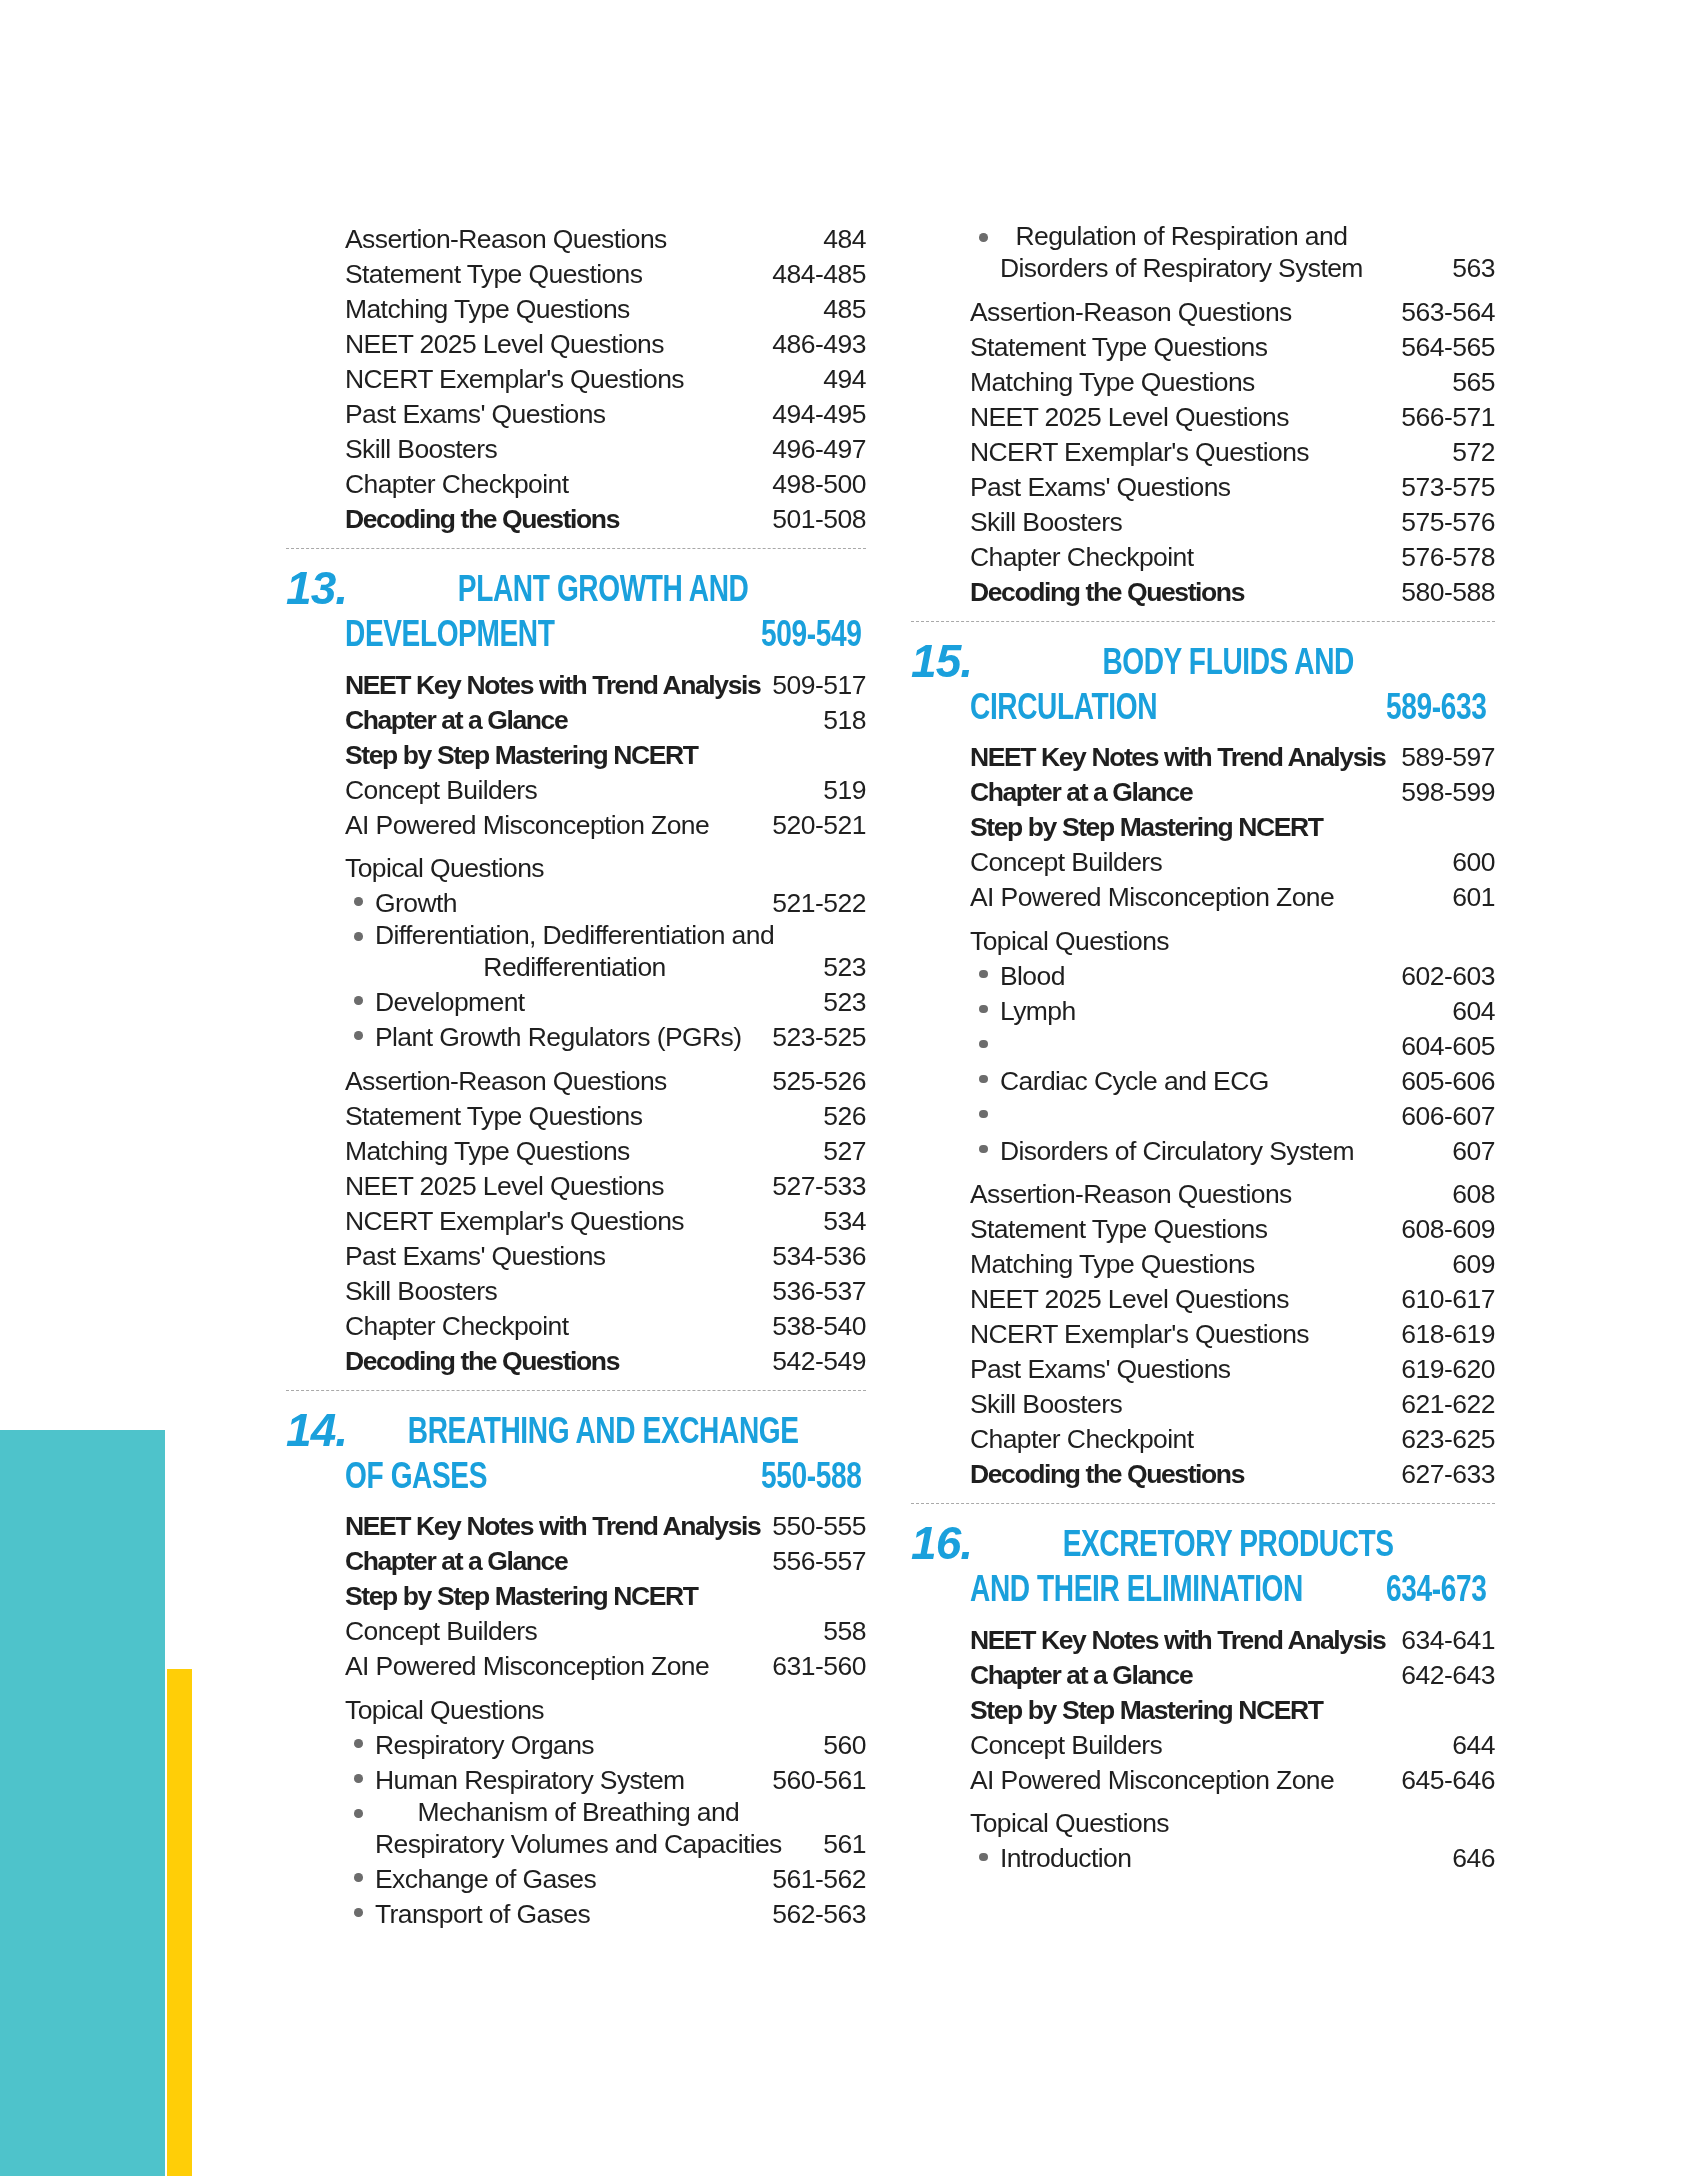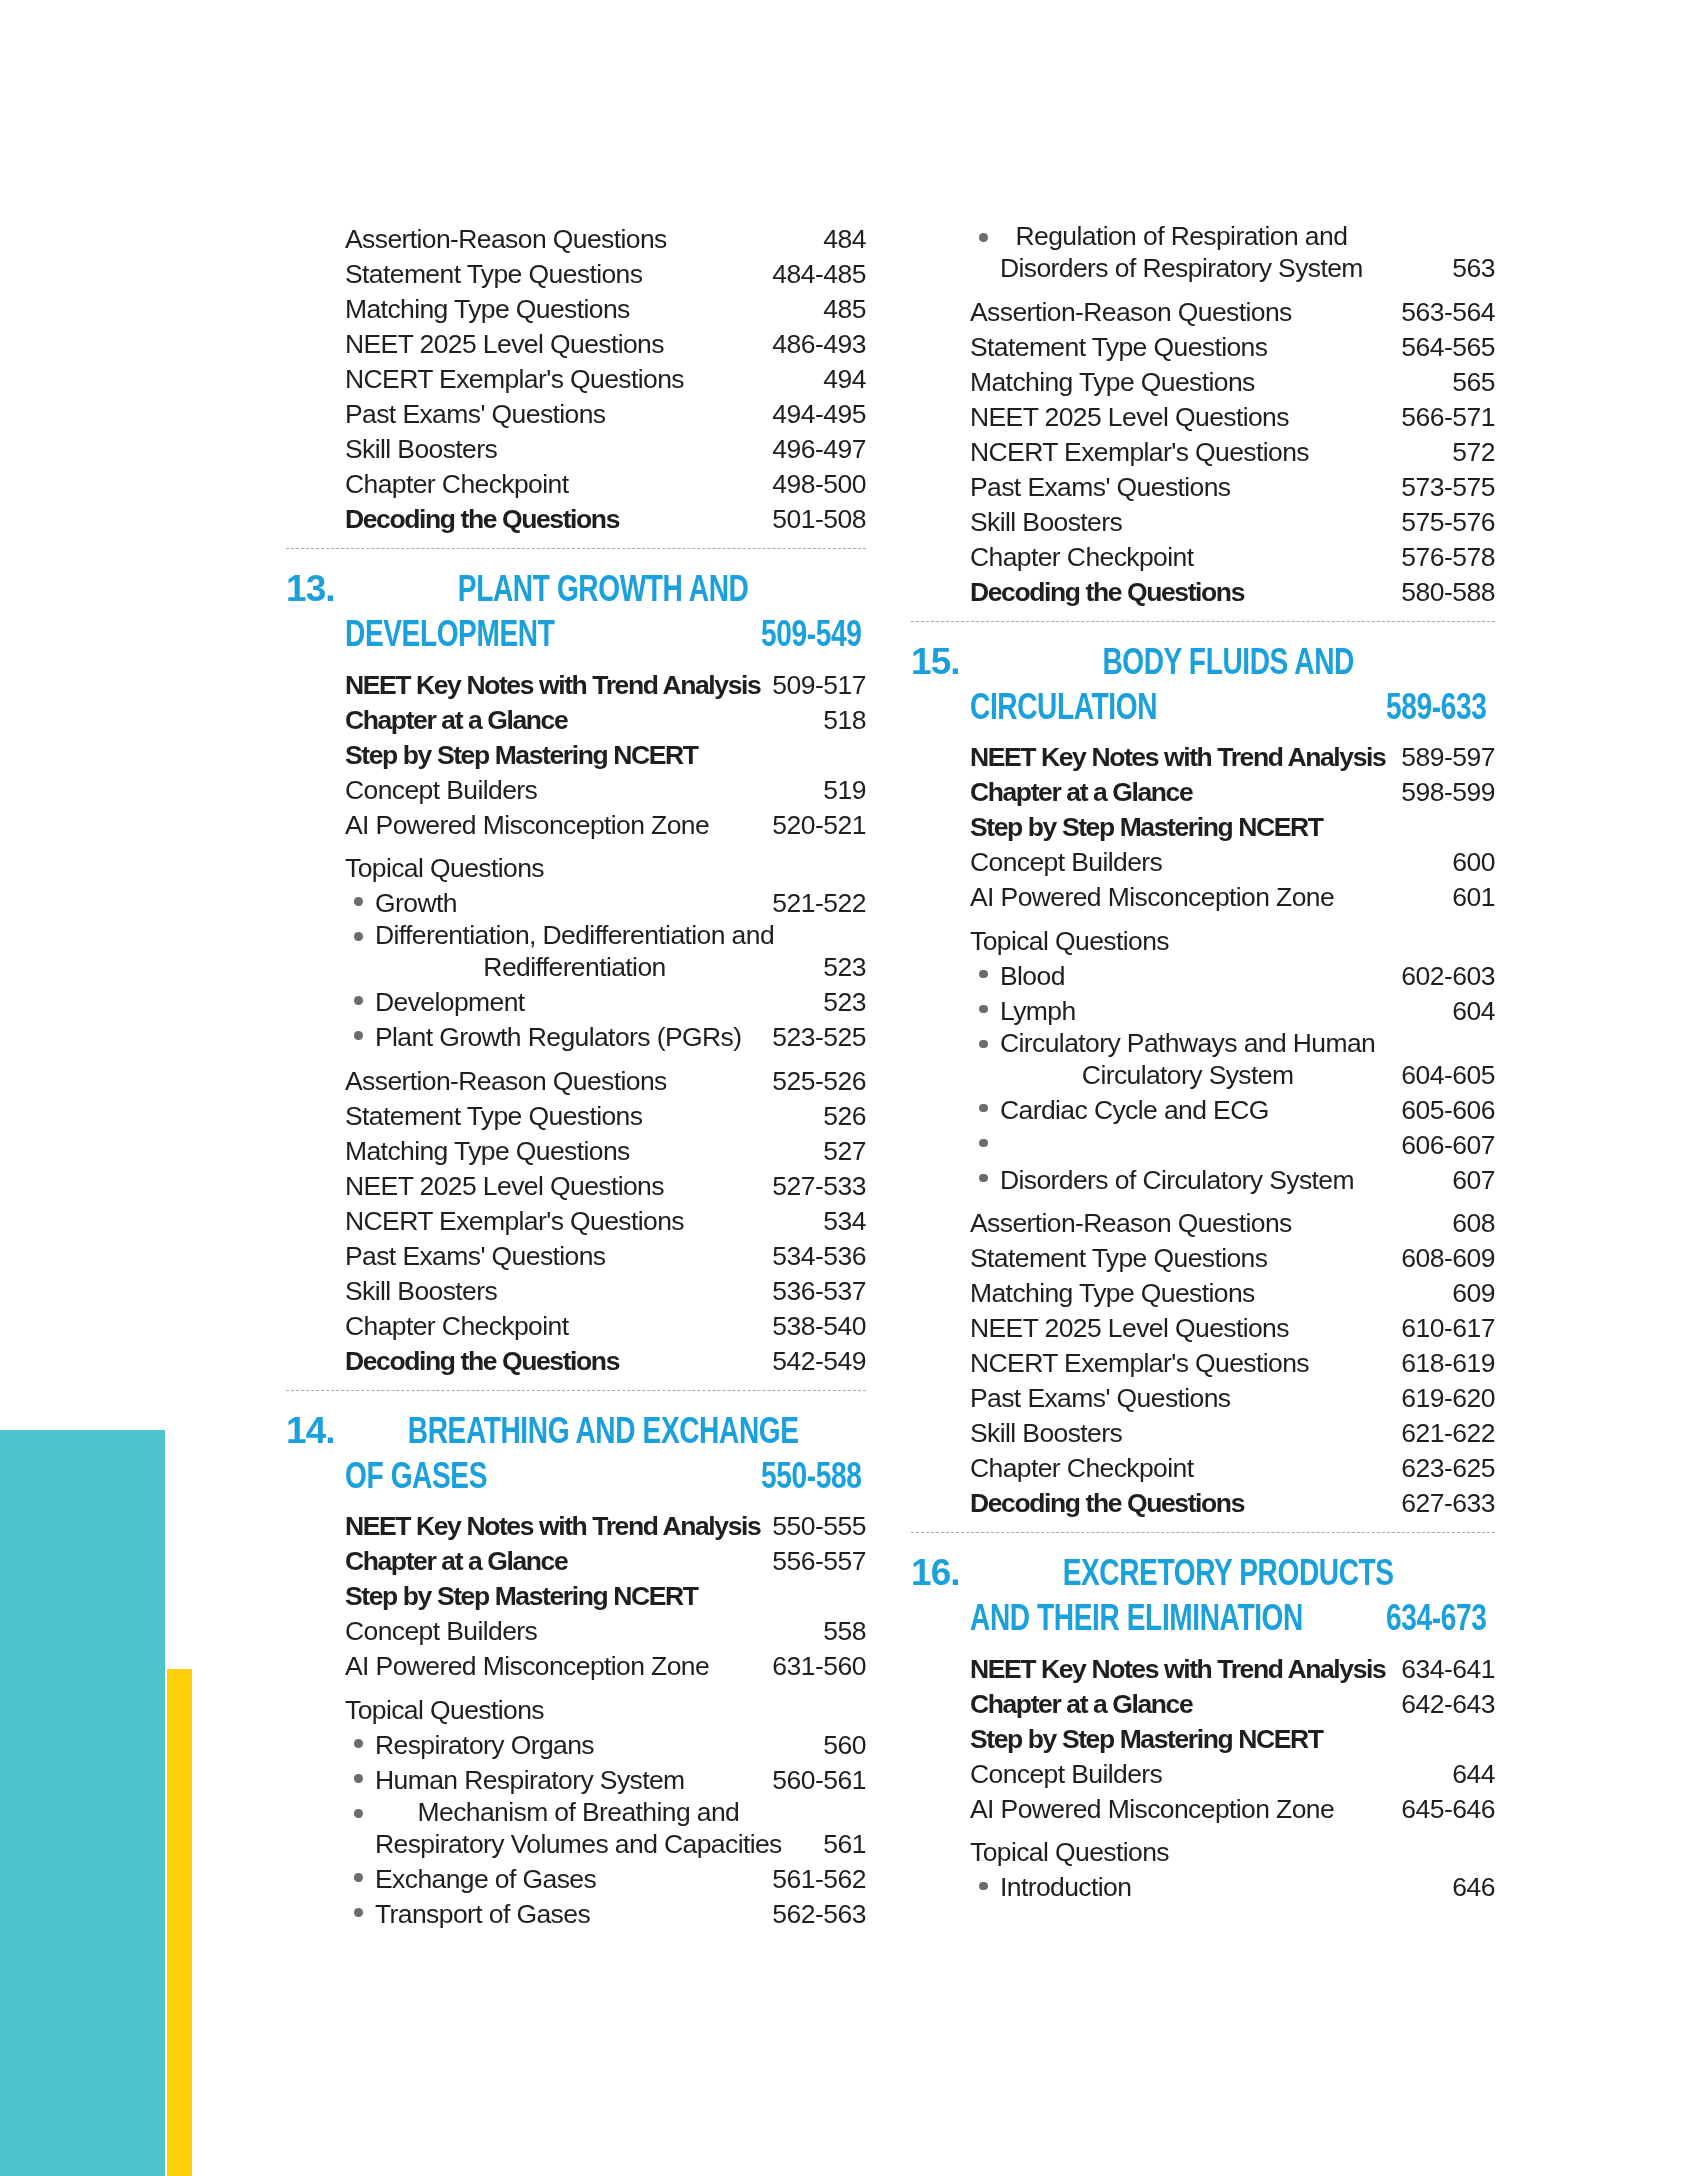--- a/index.html
+++ b/index.html
@@ -26,21 +26,21 @@
   .row .lbl{font-size:26.5px;line-height:32px;letter-spacing:-0.6px;white-space:pre-line;flex:0 1 auto;}
   .row.bold .lbl{font-weight:700;letter-spacing:-1.4px;}
   .row .pg{margin-left:auto;font-size:26.5px;line-height:32px;letter-spacing:-0.5px;white-space:nowrap;padding-left:7.6px;flex:0 0 auto;}
   .row.bullet{padding-left:89px;gap:13px;}
   .row.gap{margin-top:8.5px;}
   .dot{position:absolute;left:68px;top:13.2px;width:8.5px;height:8.5px;border-radius:50%;background:var(--bullet-gray);}
 
   .sep{border-top:1.9px dashed var(--separator-gray);margin:13.2px 0 17px 0;height:0;}
 
   .chapter{position:relative;padding-left:59px;margin-bottom:9.5px;color:var(--accent-blue);font-weight:700;}
-  .ch-num{position:absolute;left:0;top:0;font-size:37px;line-height:45px;letter-spacing:-0.9px;}
+  .ch-num{position:absolute;left:0;top:0;font-size:46px;line-height:45px;letter-spacing:-0.9px;font-style:italic;}
   .ch-inner{width:662px;transform:scaleX(0.78);transform-origin:0 0;font-size:36px;line-height:45px;letter-spacing:-0.5px;}
   .ch-l2row{display:flex;}
   .ch-pg{margin-left:auto;white-space:nowrap;}
 
   .decor-teal{position:absolute;left:0;top:1430px;width:165px;height:747px;background:var(--teal-block);}
   .decor-yellow{position:absolute;left:167px;top:1669px;width:24.6px;height:507px;background:var(--yellow-bar);}
 </style>
 </head>
 <body>
 
@@ -313,22 +313,20 @@
         <span class="lbl">Blood</span>
         <span class="pg">602-603</span>
       </div>
       <div class="row bullet">
         <span class="dot"></span>
         <span class="lbl">Lymph</span>
         <span class="pg">604</span>
       </div>
       <div class="row bullet">
         <span class="dot"></span>
-        <span class="lbl">Circulatory Pathways and Human
-Circulatory System</span>
         <span class="pg">604-605</span>
       </div>
       <div class="row bullet">
         <span class="dot"></span>
         <span class="lbl">Cardiac Cycle and ECG</span>
         <span class="pg">605-606</span>
       </div>
       <div class="row bullet">
         <span class="dot"></span>
         <span class="pg">606-607</span>

